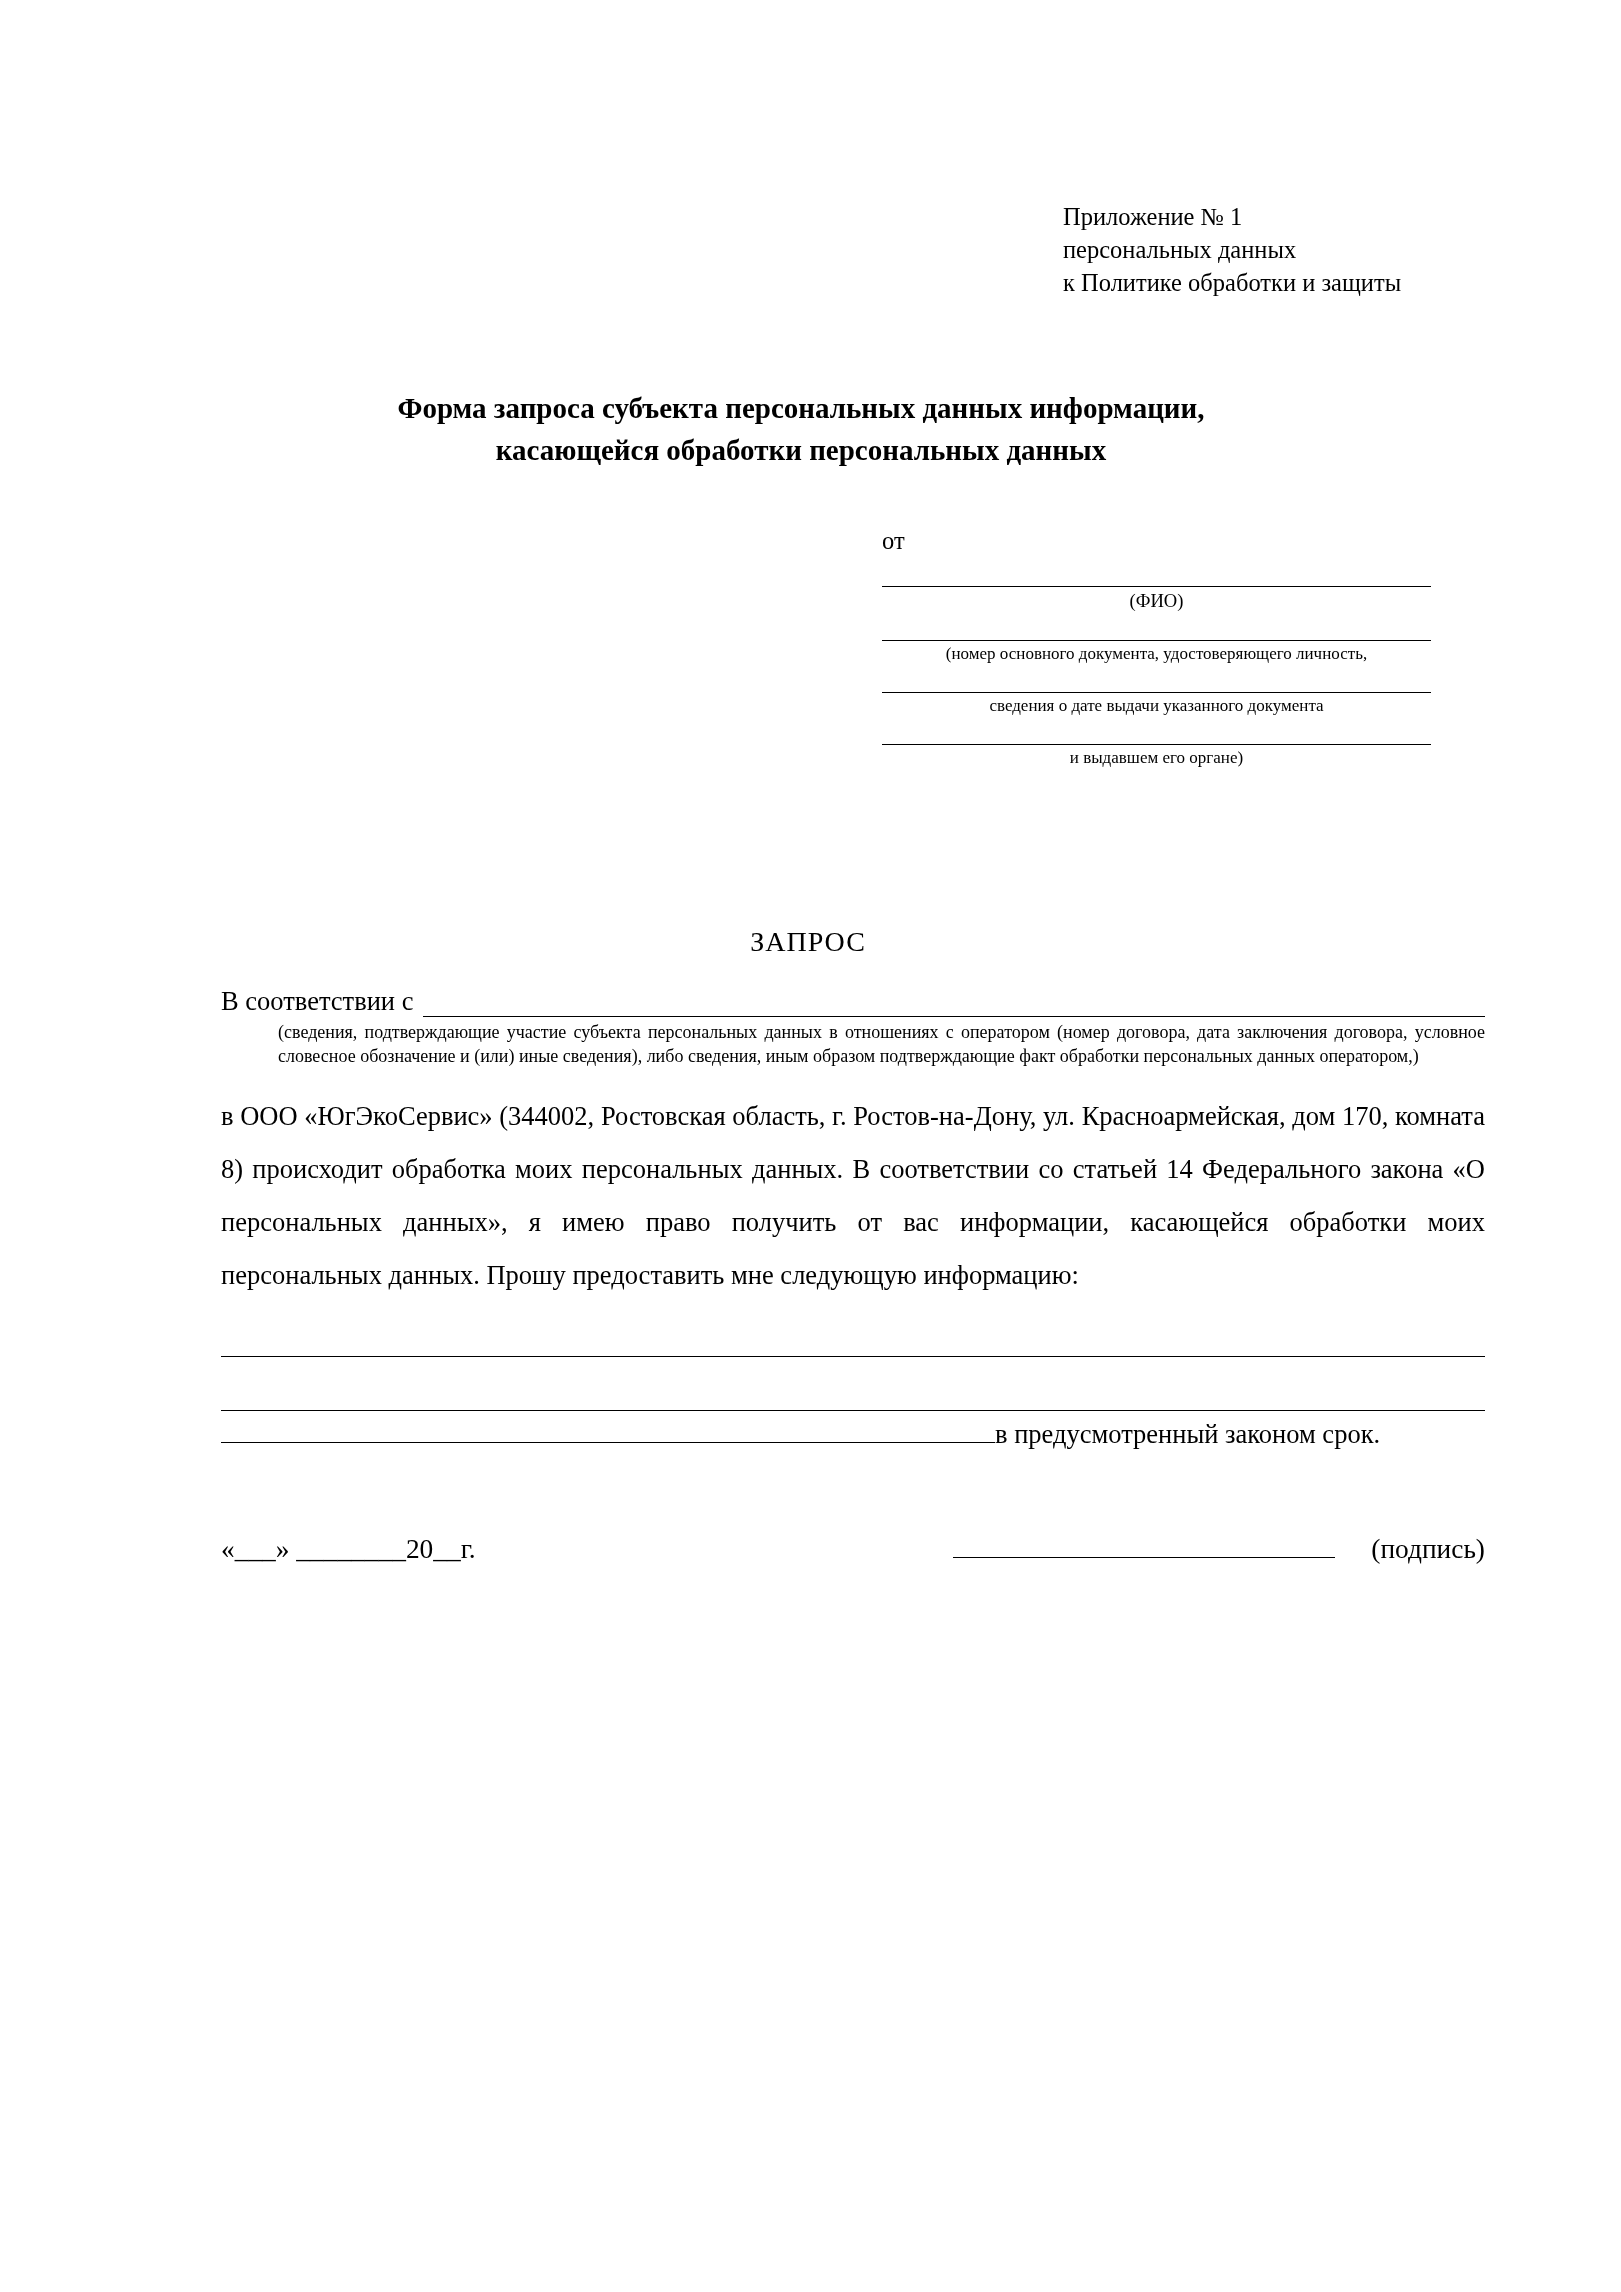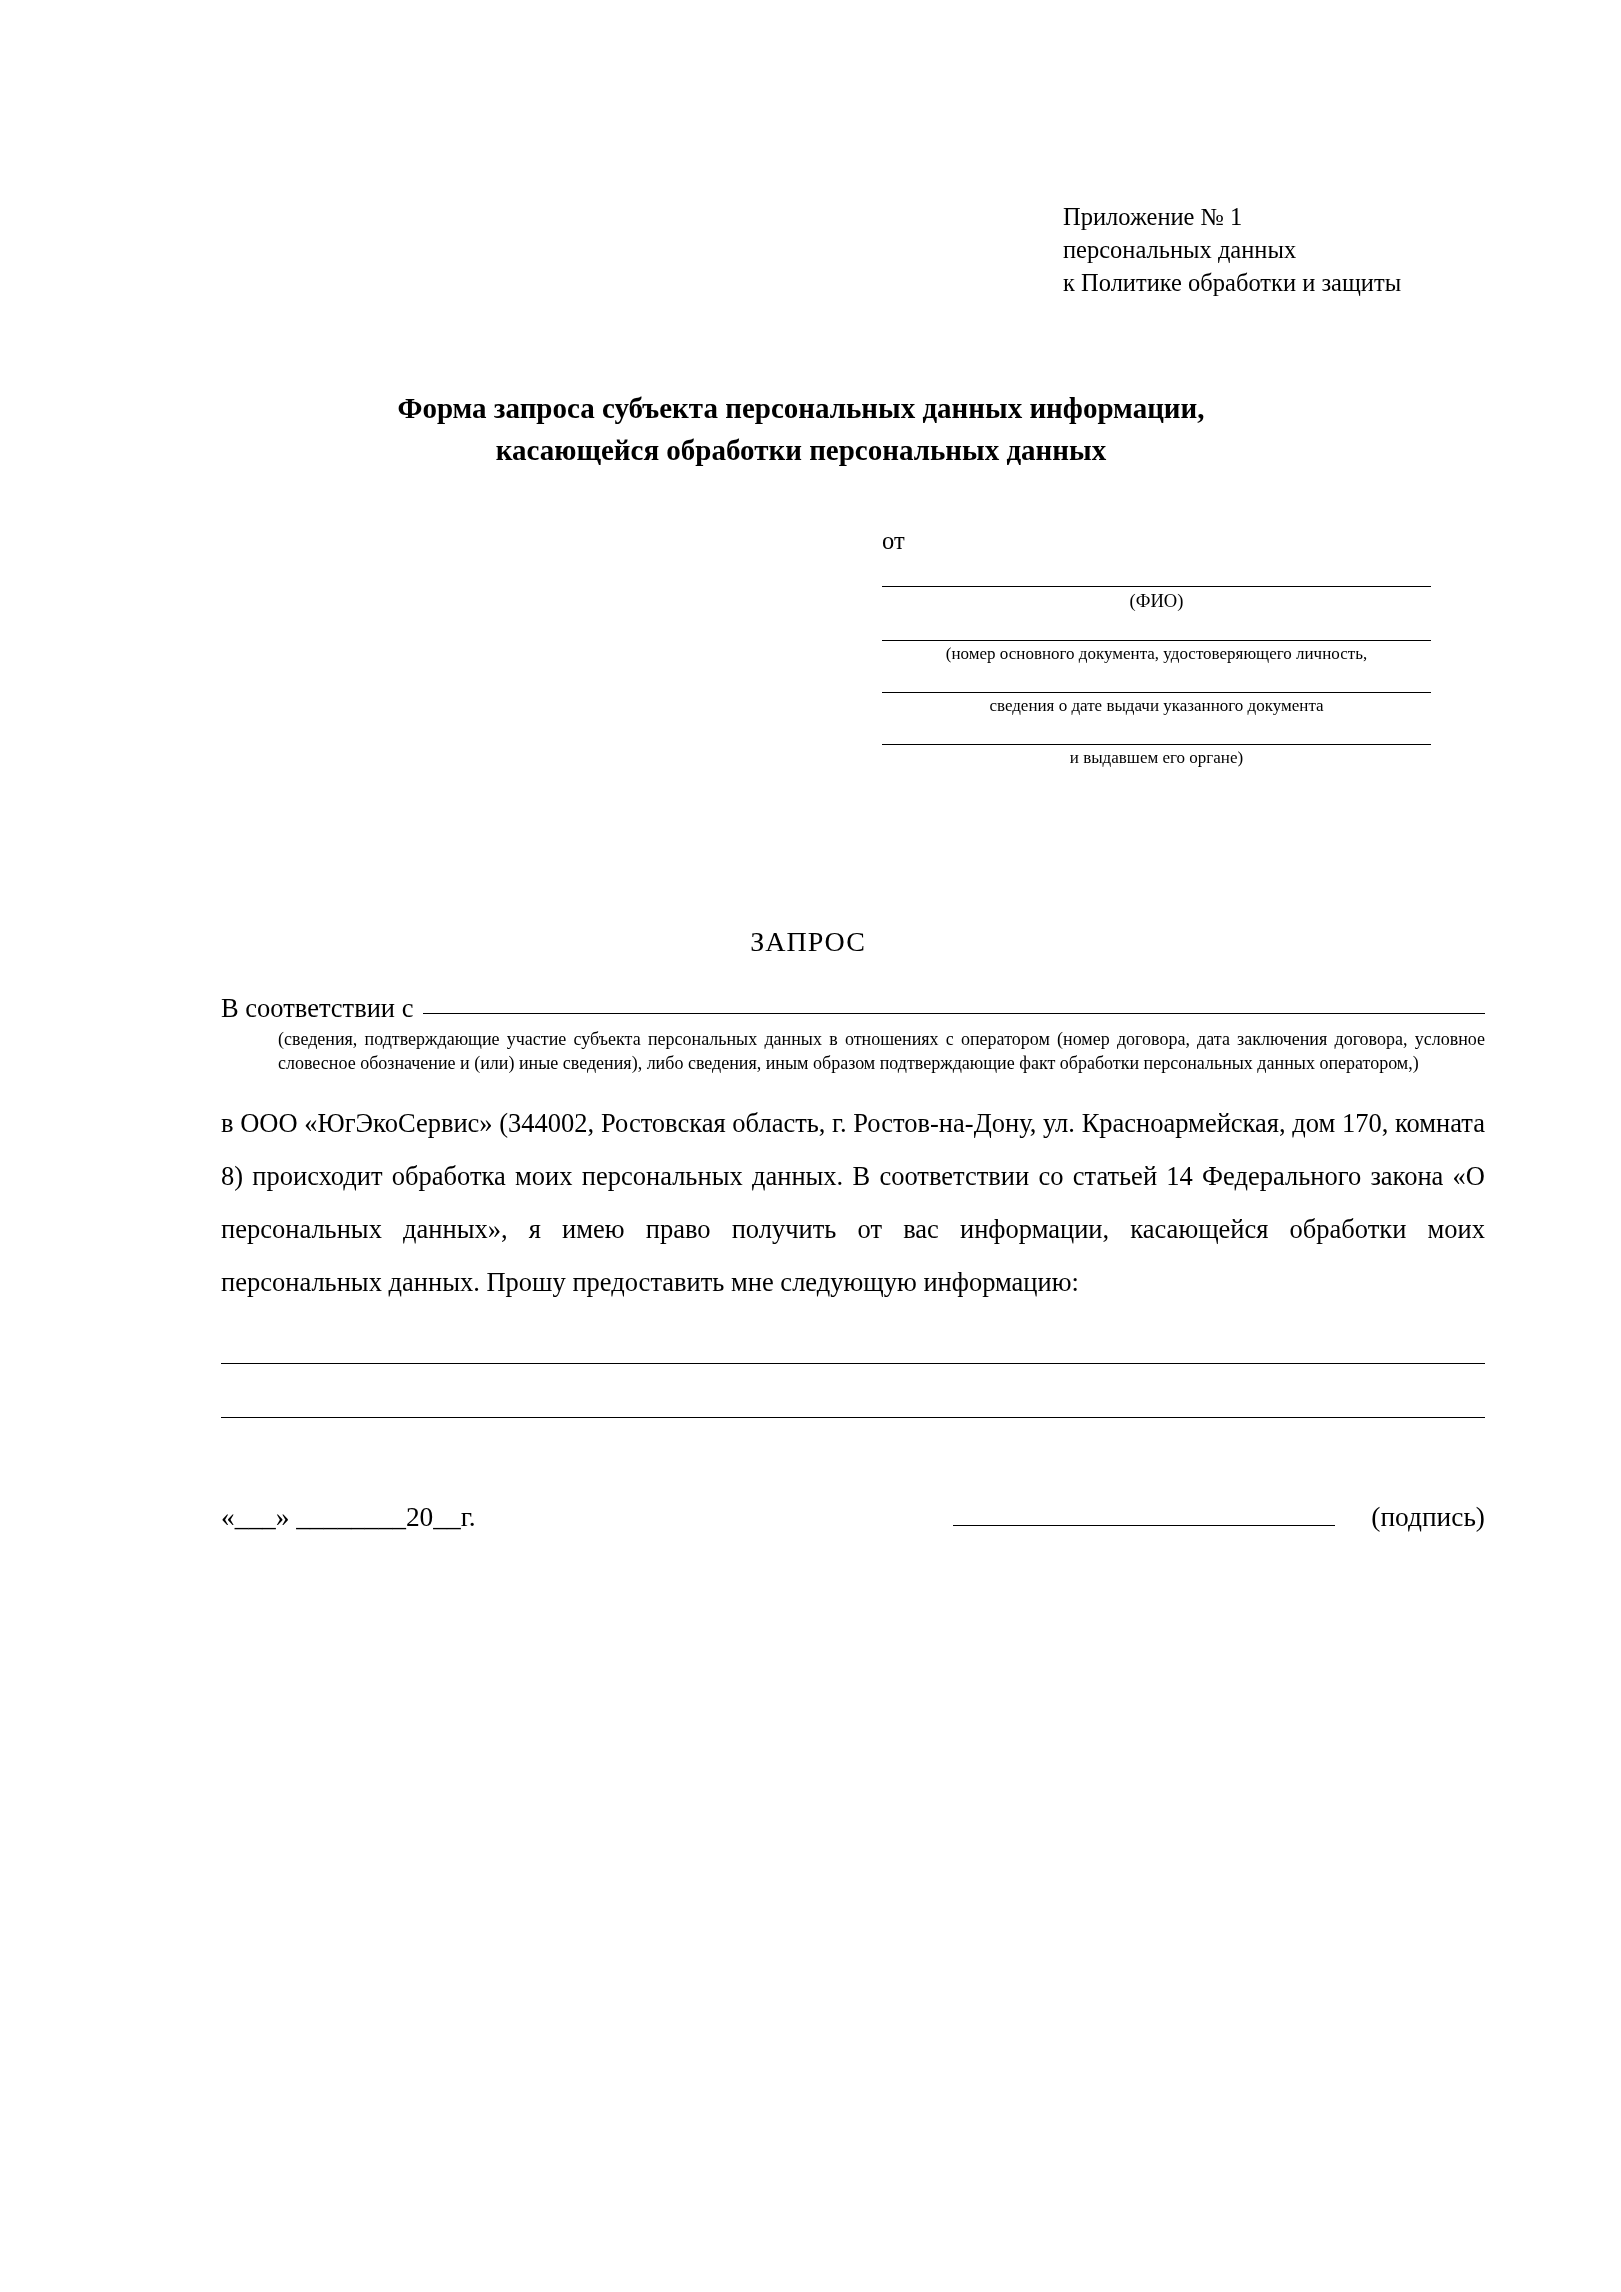--- a/index.html
+++ b/index.html
@@ -94,22 +94,22 @@
   
   .body-wrap {
     position: absolute;
     top: 980px;
     left: 221px;
     width: 1264px;
   }
   .line-with-rule {
     font-size: 26.5px;
     display: flex;
-    align-items: flex-start;
-    margin-top: 13px;
+    align-items: flex-end;
+    margin-top: 6px;
   }
   .line-with-rule .lbl {
     white-space: nowrap;
     padding-right: 9.8px;
   }
   .line-with-rule .rule {
     flex: 1;
     border-bottom: 1.6px solid #000;
     height: 19.6px;
   }
@@ -224,20 +224,24 @@
     </div>
 
     <div class="fine-print">(сведения, подтверждающие участие субъекта персональных данных в отношениях с оператором (номер договора, дата заключения договора, условное словесное обозначение и (или) иные сведения), либо сведения, иным образом подтверждающие факт обработки персональных данных оператором,)</div>
 
     <div class="para">в ООО «ЮгЭкоСервис» (344002, Ростовская область, г. Ростов-на-Дону, ул. Красноармейская, дом 170, комната 8) происходит обработка моих персональных данных. В соответствии со статьей 14 Федерального закона «О персональных данных», я имею право получить от вас информации, касающейся обработки моих персональных данных. Прошу предоставить мне следующую информацию:</div>
 
     <div class="blank-rule"></div>
     <div class="blank-rule second"></div>
 
 
+    <div class="answer-line">
+      <span class="rule"></span>
+      <span class="tail">в предусмотренный законом срок.</span>
+    </div>
 
     <div class="sign-row">
       <span class="date-field">«___» ________20__г.</span>
       <span class="spacer"></span>
       <span class="sig-rule"></span>
       <span class="sig-label">(подпись)</span>
     </div>
 
   </div>
 </div>

